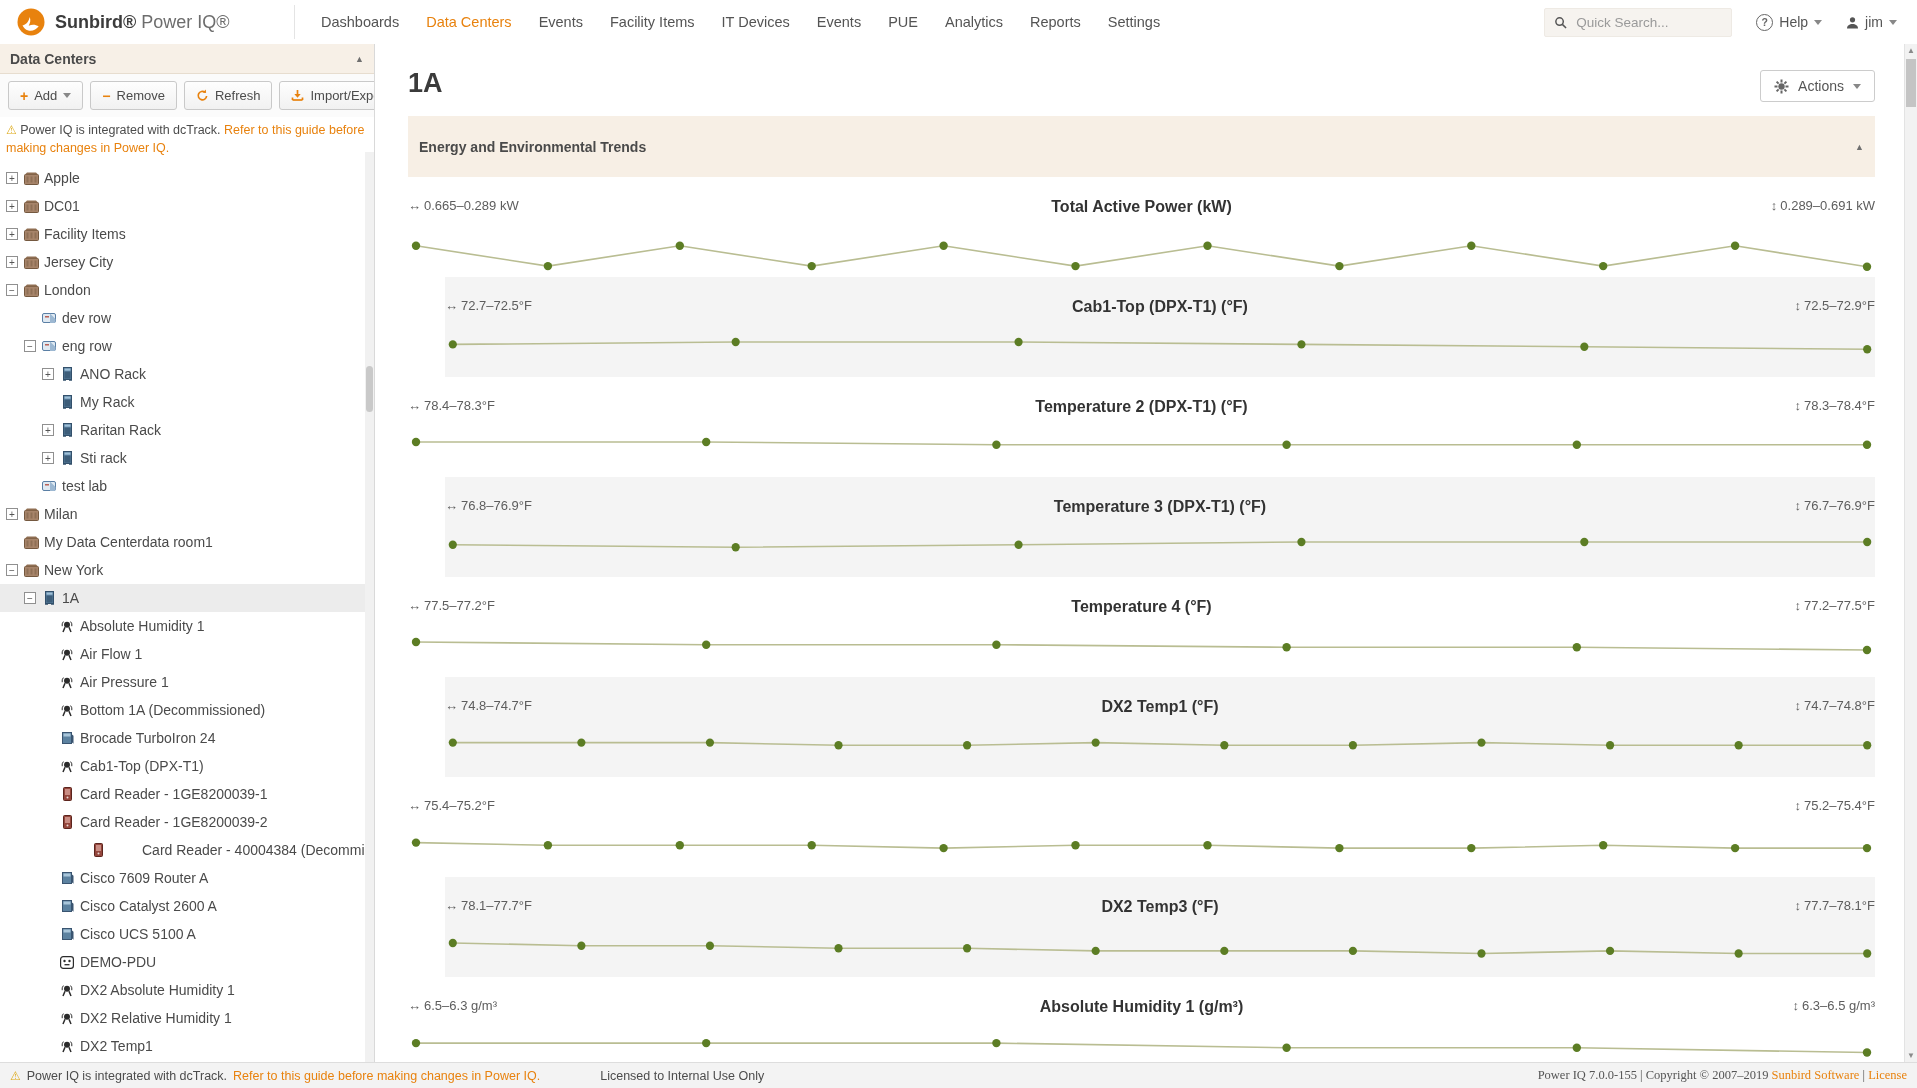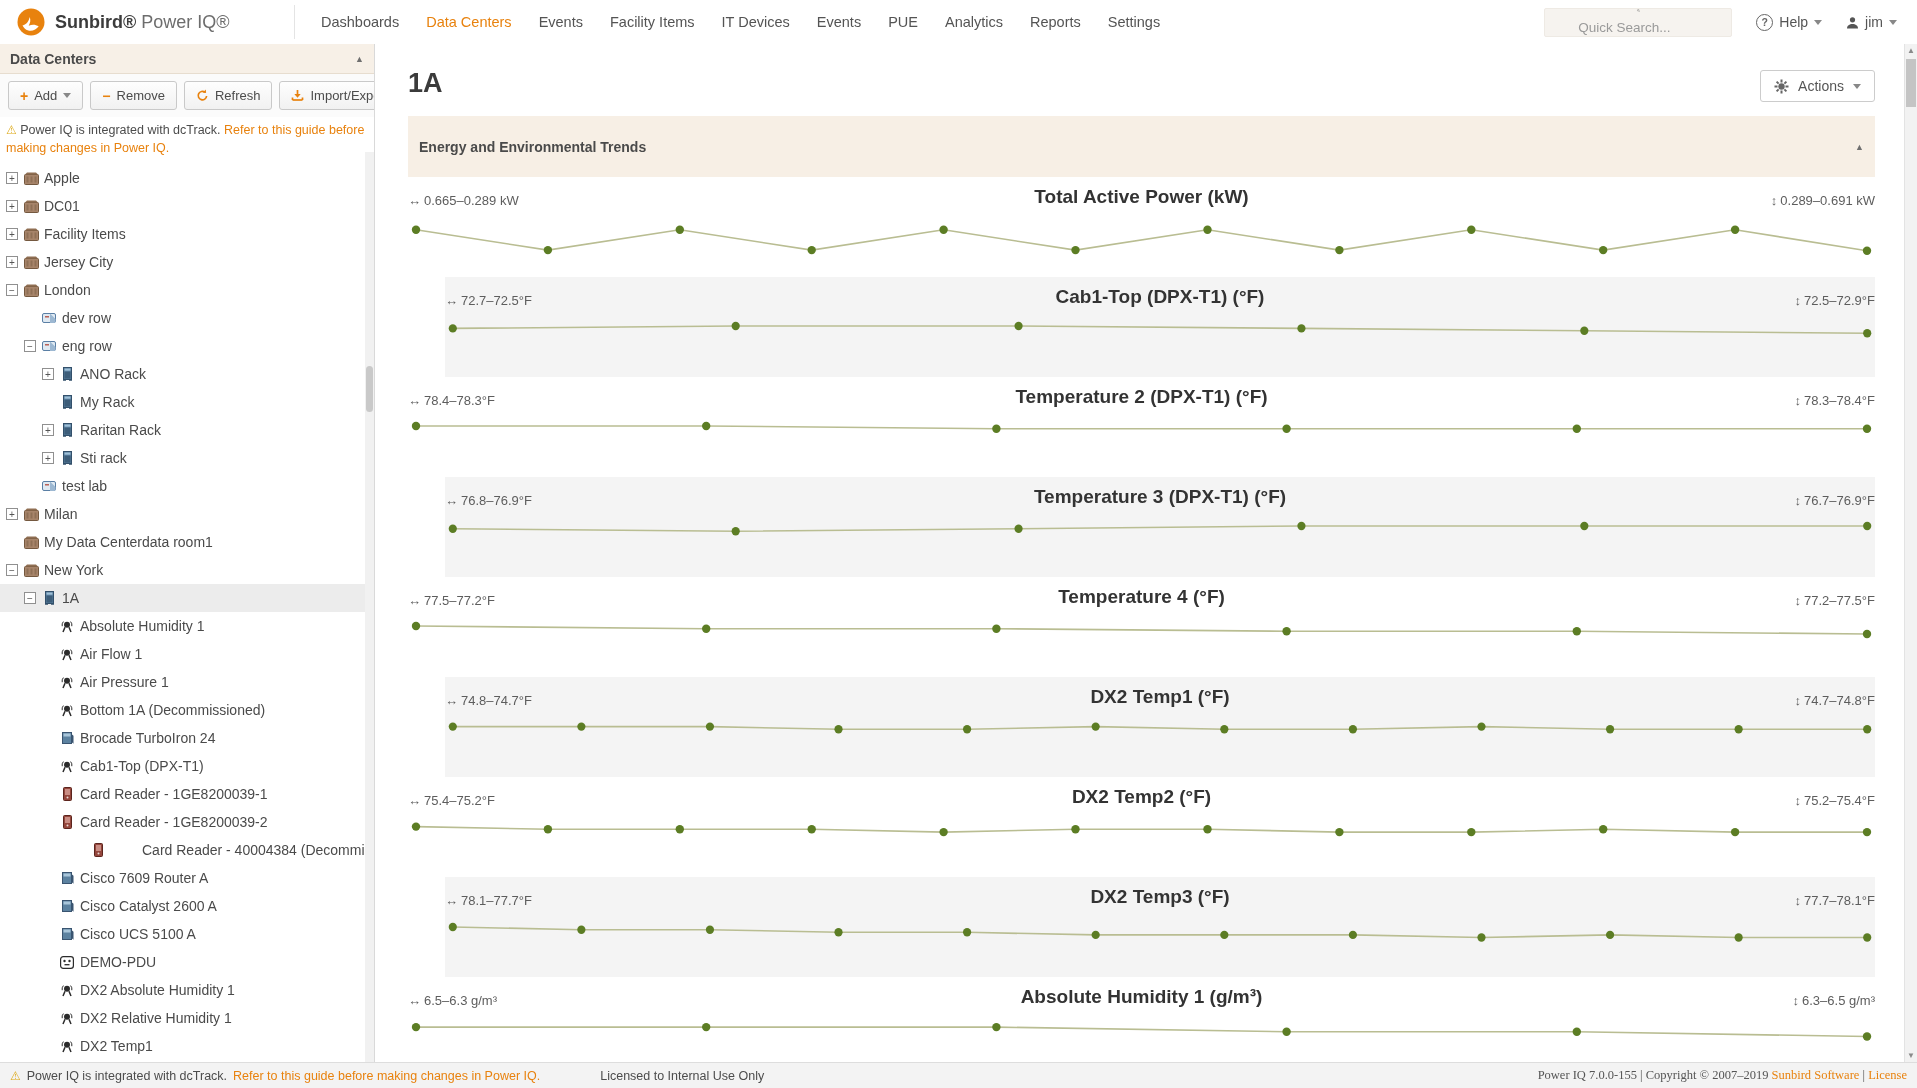--- a/index.html
+++ b/index.html
@@ -11,21 +11,21 @@
   
   #topbar{position:absolute;left:0;top:0;right:0;height:44px;background:#fff;border-bottom:1px solid #0f172a;display:flex;align-items:center;}
   .brand{display:flex;align-items:center;gap:9px;padding-left:16px;width:278px;}
   .brand-text{font-size:18px;color:#6d6d6d;white-space:nowrap;}
   .brand-text b{color:#3c3c3c;font-weight:700;}
   .top-divider{width:1px;height:34px;background:#e4e4e4;margin-right:26px;}
   #main-nav{display:flex;align-items:center;gap:27px;font-size:14.5px;color:#545454;}
   .nav-item{cursor:pointer;white-space:nowrap;}
   .nav-item.active{color:#e8820e;}
   .top-right{margin-left:auto;display:flex;align-items:center;gap:24px;padding-right:20px;}
-  .search-box{display:flex;align-items:center;gap:7px;background:#f6f3ef;border:1px solid #eeeae4;border-radius:2px;height:27px;width:168px;padding:0 9px;flex-direction:column;}
+  .search-box{display:flex;align-items:center;gap:7px;background:#f6f3ef;border:1px solid #eeeae4;border-radius:2px;height:27px;width:168px;padding:0 9px;}
   .search-box input{border:none;background:transparent;outline:none;font-size:13.5px;color:#555;width:120px;font-family:"Liberation Sans",sans-serif;}
   .search-box input::placeholder{color:#9a9a9a;}
   .help-wrap,.user-wrap{display:flex;align-items:center;gap:6px;font-size:14px;color:#555;cursor:pointer;}
   .qmark{display:inline-block;width:15px;height:15px;border:1.4px solid #666;border-radius:50%;font-size:10.5px;line-height:15px;text-align:center;color:#666;font-weight:700;}
   .caret{width:0;height:0;border-left:4px solid transparent;border-right:4px solid transparent;border-top:5px solid #888;display:inline-block;}
   
   #sidebar{position:absolute;left:0;top:44px;bottom:26px;width:374px;border-right:1px solid #d9d9d9;background:#fff;overflow:hidden;}
   .sb-header{height:29px;background:#f7f0e7;border-bottom:1px solid #e7ddcf;display:flex;align-items:center;justify-content:space-between;padding:0 10px;font-size:14px;font-weight:700;color:#4a4a4a;}
   .collapse-tri{font-size:9px;color:#6f6f6f;cursor:pointer;}
   .sb-toolbar{display:flex;gap:7px;padding:7px 8px;background:#fbfbfb;}
@@ -44,22 +44,22 @@
   #sb-scroll{position:absolute;right:0;top:108px;bottom:0;width:9px;background:#f1f1f1;}
   #sb-thumb{position:absolute;left:1px;right:1px;top:214px;height:46px;background:#c9c9c9;border-radius:4px;}
   
   #main{position:absolute;left:375px;top:44px;right:12px;bottom:26px;background:#fff;overflow:hidden;}
   #page-title{margin:24px 0 0 33px;font-size:27px;font-weight:600;color:#3b3b3b;}
   #actions-btn{position:absolute;top:26px;right:30px;display:flex;align-items:center;gap:9px;height:30px;padding:0 13px;background:#fff;border:1px solid #ccc;border-radius:3px;font-size:14px;color:#555;cursor:pointer;}
   #panel{position:absolute;left:33px;right:30px;top:72px;bottom:0;overflow:hidden;}
   .panel-header{height:29px;background:#f7efe5;display:flex;align-items:center;justify-content:space-between;padding:16px 11px;font-size:14px;font-weight:700;color:#4a4a4a;}
   .chart-row{height:100px;}
   .chart-row.alt{background:#f4f4f4;margin-left:37px;}
-  .chart-head{position:relative;height:26px;padding-top:5px;display:flex;align-items:flex-end;justify-content:space-between;font-size:13px;color:#5d5d5d;}
-  .chart-title{position:absolute;left:0;right:0;text-align:center;font-size:19px;font-weight:700;color:#333;}
+  .chart-head{position:relative;height:26px;padding-top:21px;display:flex;align-items:flex-start;justify-content:space-between;font-size:13px;color:#5d5d5d;}
+  .chart-title{position:absolute;left:0;right:0;text-align:center;font-size:16px;font-weight:700;color:#333;}
   .range-icon{color:#5d5d5d;margin-right:3px;}
   .chart-svg-wrap{height:72px;}
   
   #page-scroll{position:absolute;right:0;top:44px;bottom:26px;width:12px;background:#f2f2f2;border-left:1px solid #e3e3e3;}
   #page-scroll .arr{position:absolute;left:0;right:0;text-align:center;font-size:8px;color:#8a8a8a;cursor:pointer;}
   #page-thumb{position:absolute;left:1px;right:1px;top:15px;height:48px;background:#c4c4c4;cursor:pointer;}
   
   #footer{position:absolute;left:0;right:0;bottom:0;height:26px;background:#f3f3f3;border-top:1px solid #ddd;display:flex;align-items:center;font-size:12.5px;color:#4c4c4c;padding:0 10px;box-sizing:border-box;}
   #footer .link{color:#e8820e;cursor:pointer;}
   .footer-left{display:flex;align-items:center;gap:6px;white-space:nowrap;}
@@ -657,21 +657,20 @@
               <circle cx="931.4" cy="21.3" r="4.2" fill="#5c7d24"></circle>
               <circle cx="1063.3" cy="18.6" r="4.2" fill="#5c7d24"></circle>
               <circle cx="1195.2" cy="21.3" r="4.2" fill="#5c7d24"></circle>
               <circle cx="1327.1" cy="21.3" r="4.2" fill="#5c7d24"></circle>
               <circle cx="1459.0" cy="21.3" r="4.2" fill="#5c7d24"></circle>
             </svg></div>
         </div>
         <div class="chart-row">
           <div class="chart-head">
             <span><span class="range-icon">↔</span>75.4–75.2°F</span>
-            <span class="chart-title">DX2 Temp2 (°F)</span>
             <span><span class="range-icon">↕</span>75.2–75.4°F</span>
           </div>
           <div class="chart-svg-wrap"><svg width="100%" height="72" viewBox="0 0 1467 72" preserveAspectRatio="none">
               <polyline fill="none" stroke="#b9bd92" stroke-width="1.6" points="8.0,18.6 139.9,21.3 271.8,21.3 403.7,21.3 535.6,24.1 667.5,21.3 799.5,21.3 931.4,24.1 1063.3,24.1 1195.2,21.3 1327.1,24.1 1459.0,24.1"></polyline>
               <circle cx="8.0" cy="18.6" r="4.2" fill="#5c7d24"></circle>
               <circle cx="139.9" cy="21.3" r="4.2" fill="#5c7d24"></circle>
               <circle cx="271.8" cy="21.3" r="4.2" fill="#5c7d24"></circle>
               <circle cx="403.7" cy="21.3" r="4.2" fill="#5c7d24"></circle>
               <circle cx="535.6" cy="24.1" r="4.2" fill="#5c7d24"></circle>
               <circle cx="667.5" cy="21.3" r="4.2" fill="#5c7d24"></circle>

